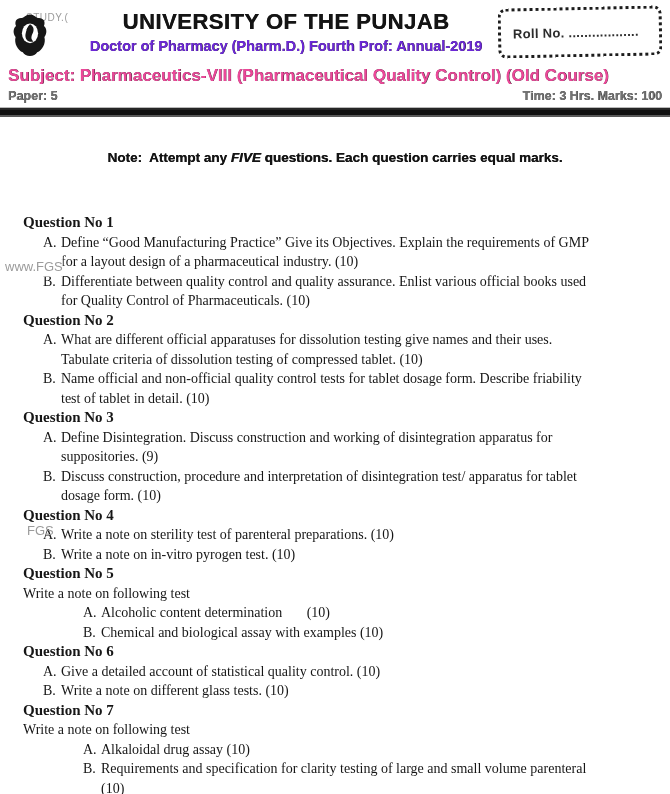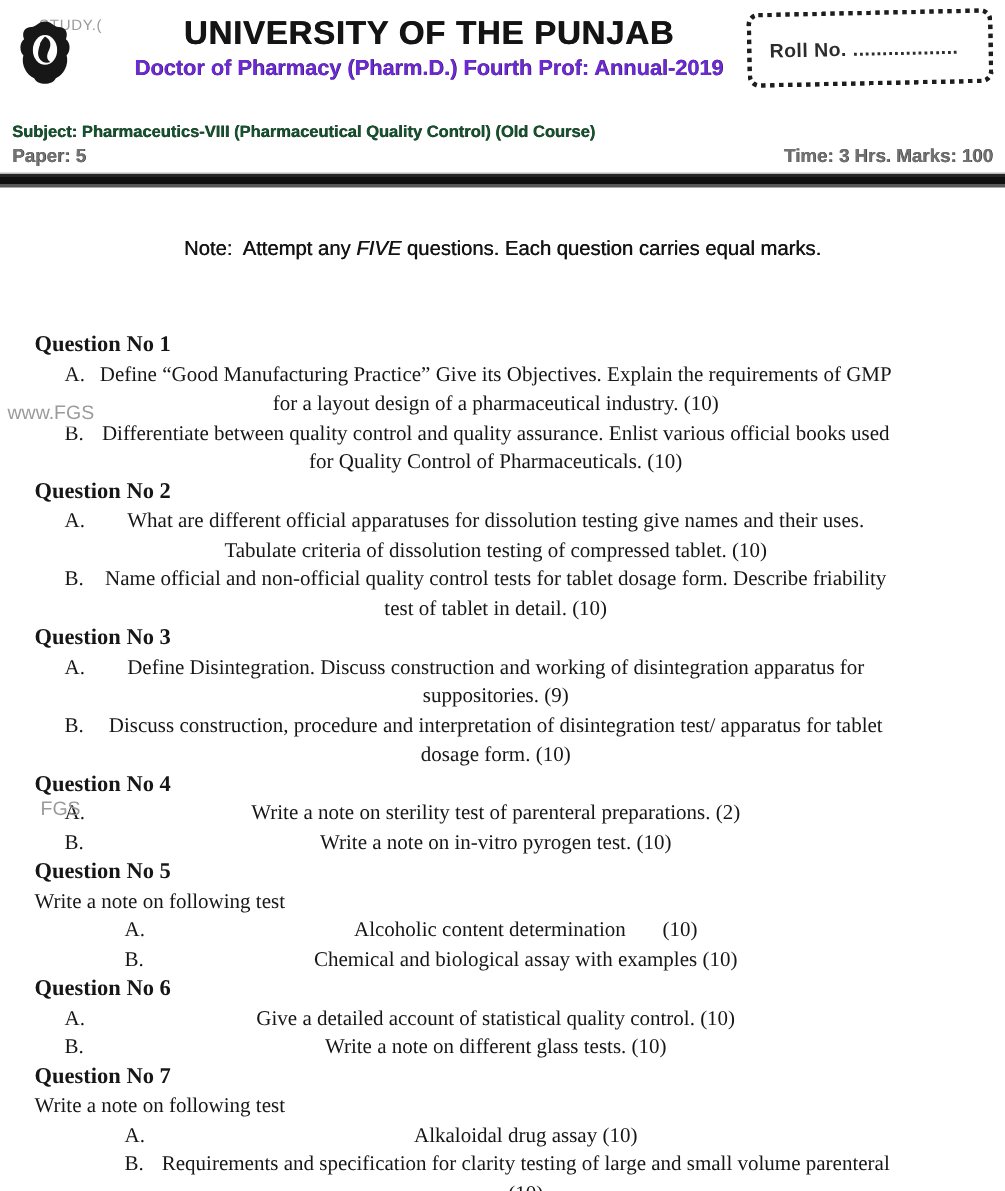--- a/index.html
+++ b/index.html
@@ -37,56 +37,56 @@
     border:3px dotted #1d1d1d; border-radius:8px;
     transform:rotate(-1.2deg);
     display:flex; align-items:center;
   }
   .rollbox span {
     font-family:"Liberation Sans", sans-serif;
     font-weight:bold; font-size:13px; color:#2c2c2c;
     padding-left:12px; letter-spacing:0.3px; white-space:nowrap;
   }
   .subject-line {
-    margin:20px 8px 0 8px;
-    font-family:"Liberation Sans", sans-serif;
-    font-weight:bold; font-size:11px; color:#14532d;
+    margin:4px 8px 0 8px;
+    font-family:"Liberation Sans", sans-serif;
+    font-weight:bold; font-size:17px; color:#ec4899;
     text-shadow:0.3px 0 0 #1f1f1f;
   }
   .meta-row {
     display:flex; justify-content:space-between;
     margin:3px 8px 4px 8px;
     font-family:"Liberation Sans", sans-serif;
     font-weight:bold; font-size:12.5px; color:#737373;
     text-shadow:0.3px 0 0 #1f1f1f;
   }
   .rule {
     height:10px; width:670px;
     background:linear-gradient(to bottom, #b9b9b9 0 1px, #262626 1px 3px, #101010 3px 8px, #585858 8px 10px);
   }
   
   .note {
     margin-top:33px;
     text-align:center;
     font-family:"Liberation Sans", sans-serif;
-    font-weight:normal; font-size:13.5px; color:#141414;
+    font-weight:bold; font-size:13.5px; color:#141414;
     text-shadow:0.3px 0 0 #141414;
   }
   .note i { font-style:italic; }
   
   .questions {
     margin:48px 70px 0 23px;
     font-size:14px; line-height:19.5px; color:#161616;
     position:relative;
   }
   .q-title { font-weight:bold; font-size:15px; line-height:19.5px; }
   .q-intro { font-size:14px; }
   .q-item { display:flex; padding-left:20px; }
   .q-item .q-label { flex:0 0 18px; }
-  .q-item .q-text { flex:1;text-align:center; }
+  .q-item .q-text { flex:1; }
   .q-item.wide { padding-left:60px; }
   .q-item.wide .q-label { flex:0 0 18px; }
   .q-block { position:relative; }
   .wm-mid { position:absolute; left:-18px; top:44px; font-size:13px; z-index:2; background:rgba(255,255,255,0.6); }
   .wm-q4 { position:absolute; left:4px; top:15px; font-size:13px; z-index:2; }
 </style>
 </head>
 <body>
 
 <div class="page">
@@ -163,21 +163,21 @@
         <span class="q-label">B.</span>
         <span class="q-text">Discuss construction, procedure and interpretation of disintegration test/ apparatus for tablet dosage form. (10)</span>
       </div>
     </section>
 
     <section class="q-block">
       <span class="wm wm-q4">FGS</span>
       <h3 class="q-title">Question No 4</h3>
       <div class="q-item">
         <span class="q-label">A.</span>
-        <span class="q-text">Write a note on sterility test of parenteral preparations. (2)</span>
+        <span class="q-text">Write a note on sterility test of parenteral preparations. (10)</span>
       </div>
       <div class="q-item">
         <span class="q-label">B.</span>
         <span class="q-text">Write a note on in-vitro pyrogen test. (10)</span>
       </div>
     </section>
 
     <section class="q-block">
       <h3 class="q-title">Question No 5</h3>
       <div class="q-intro">Write a note on following test</div>

